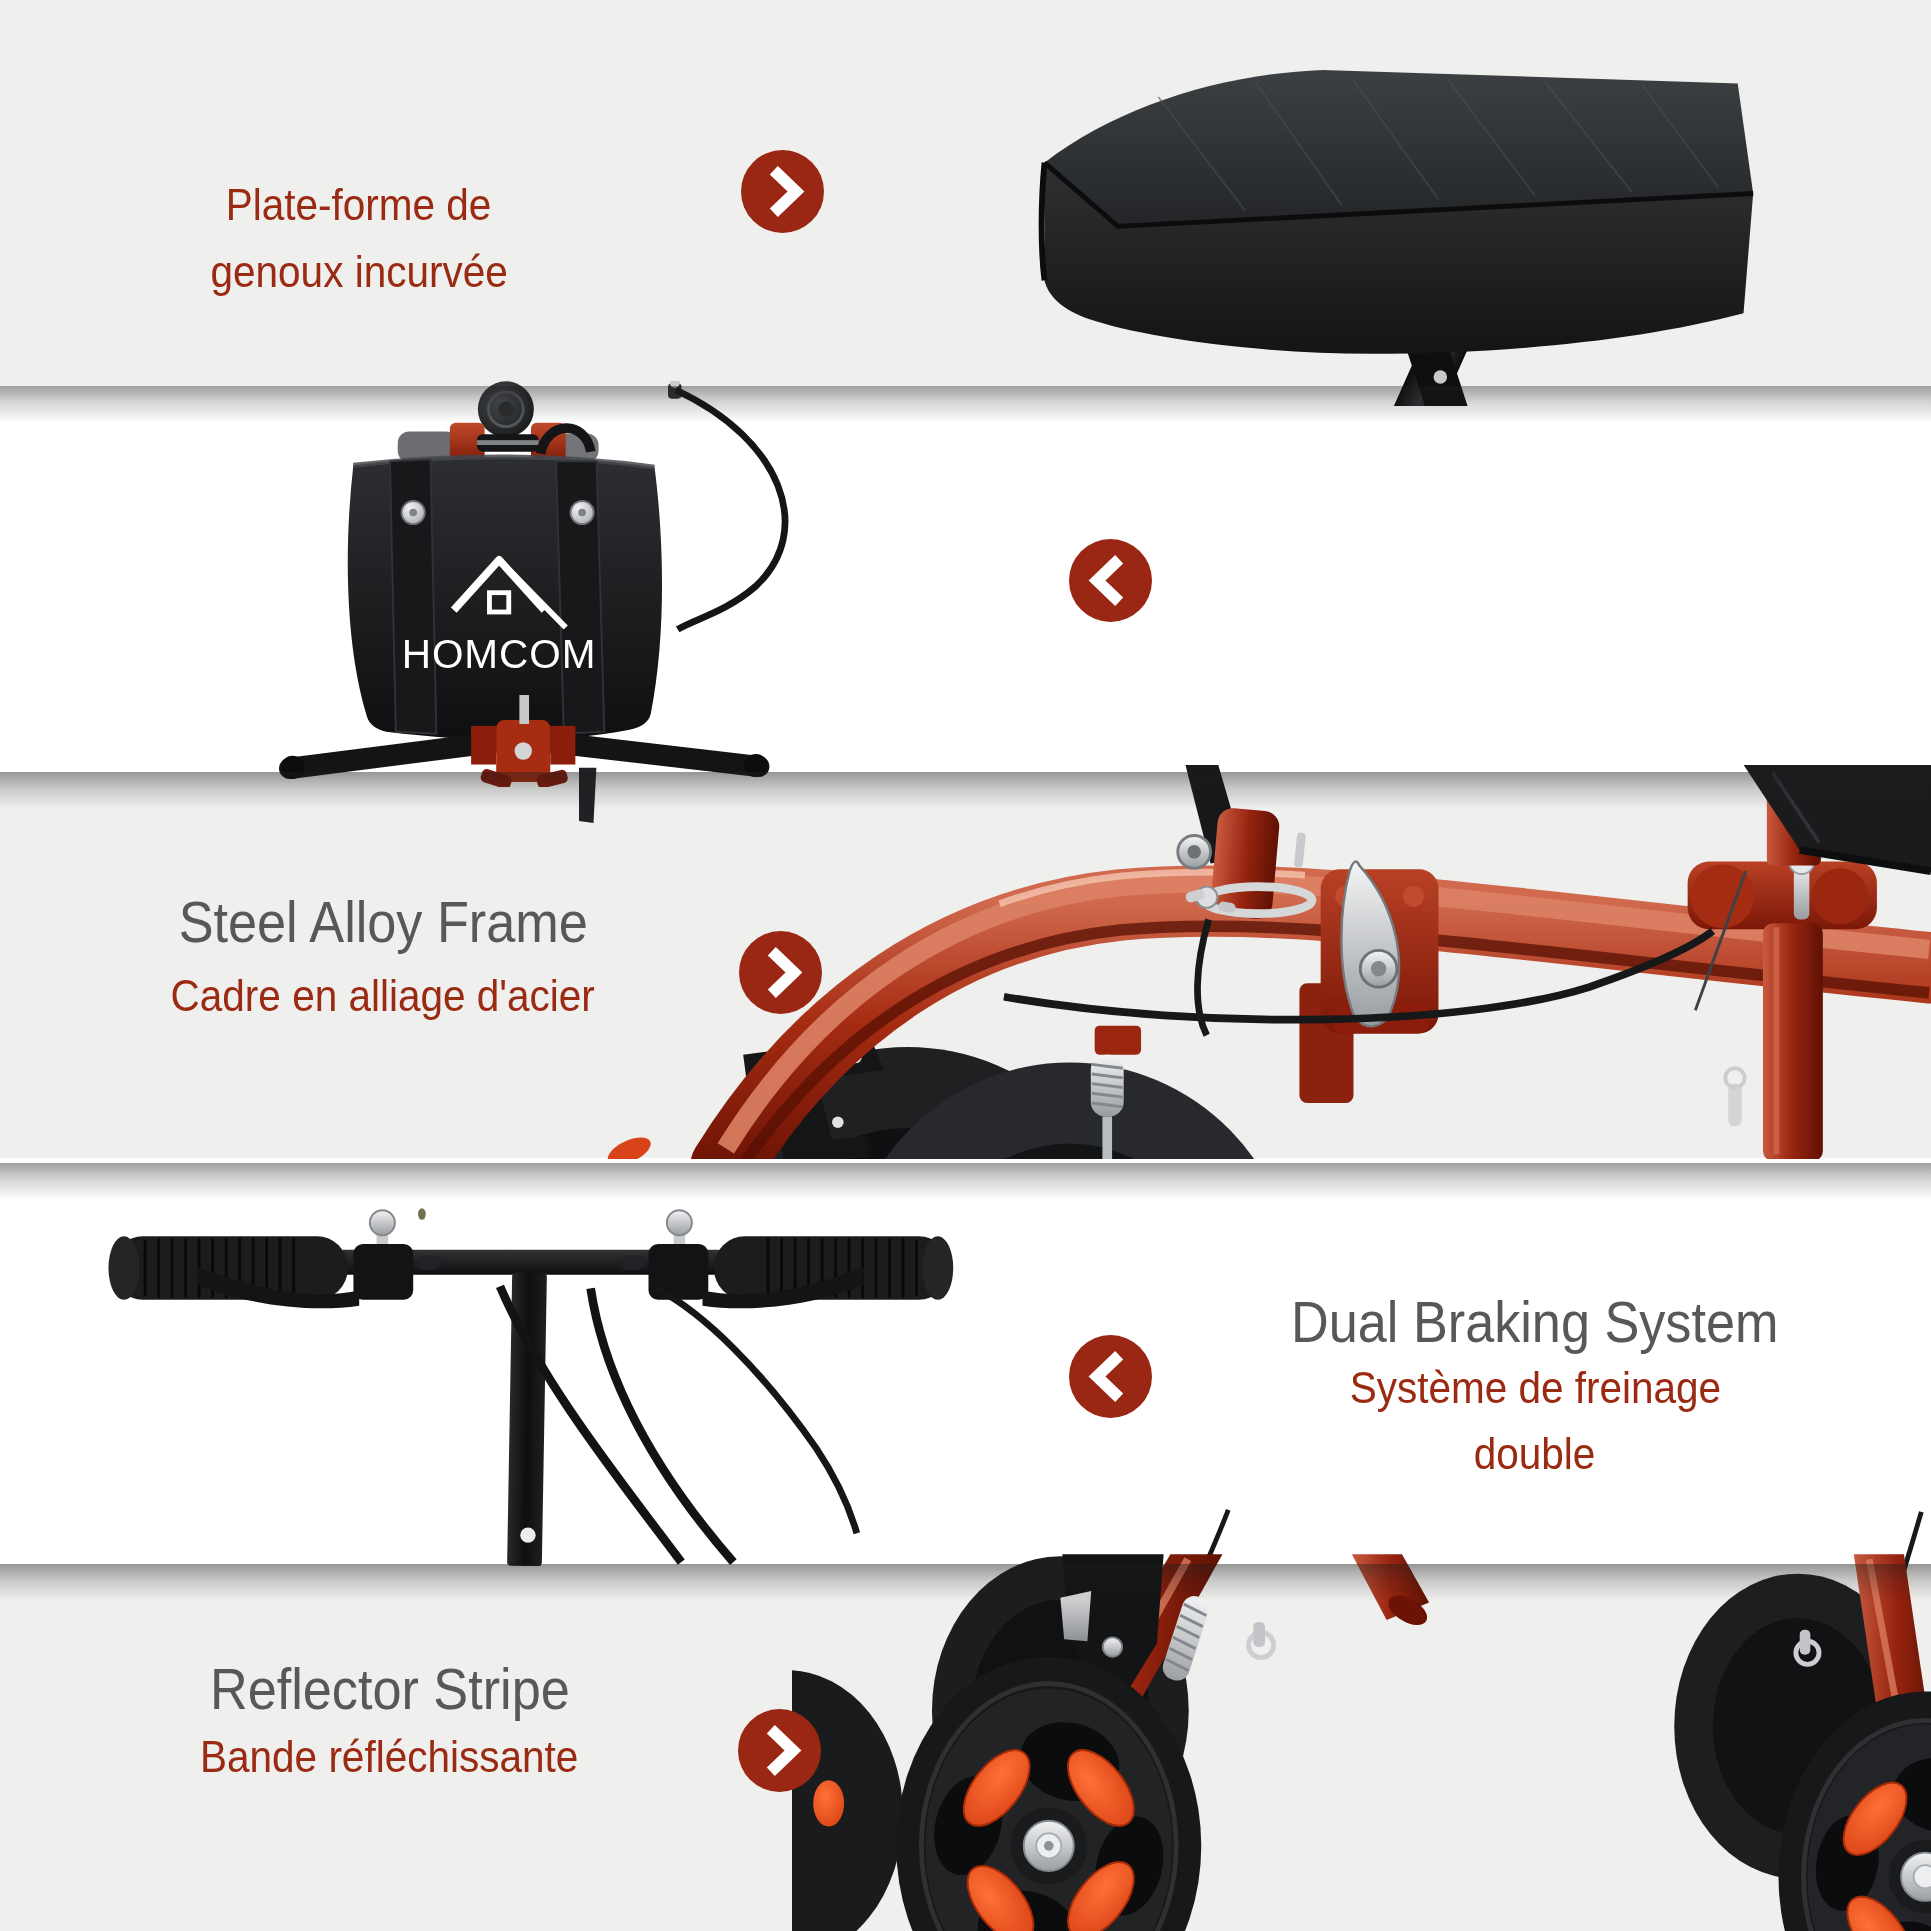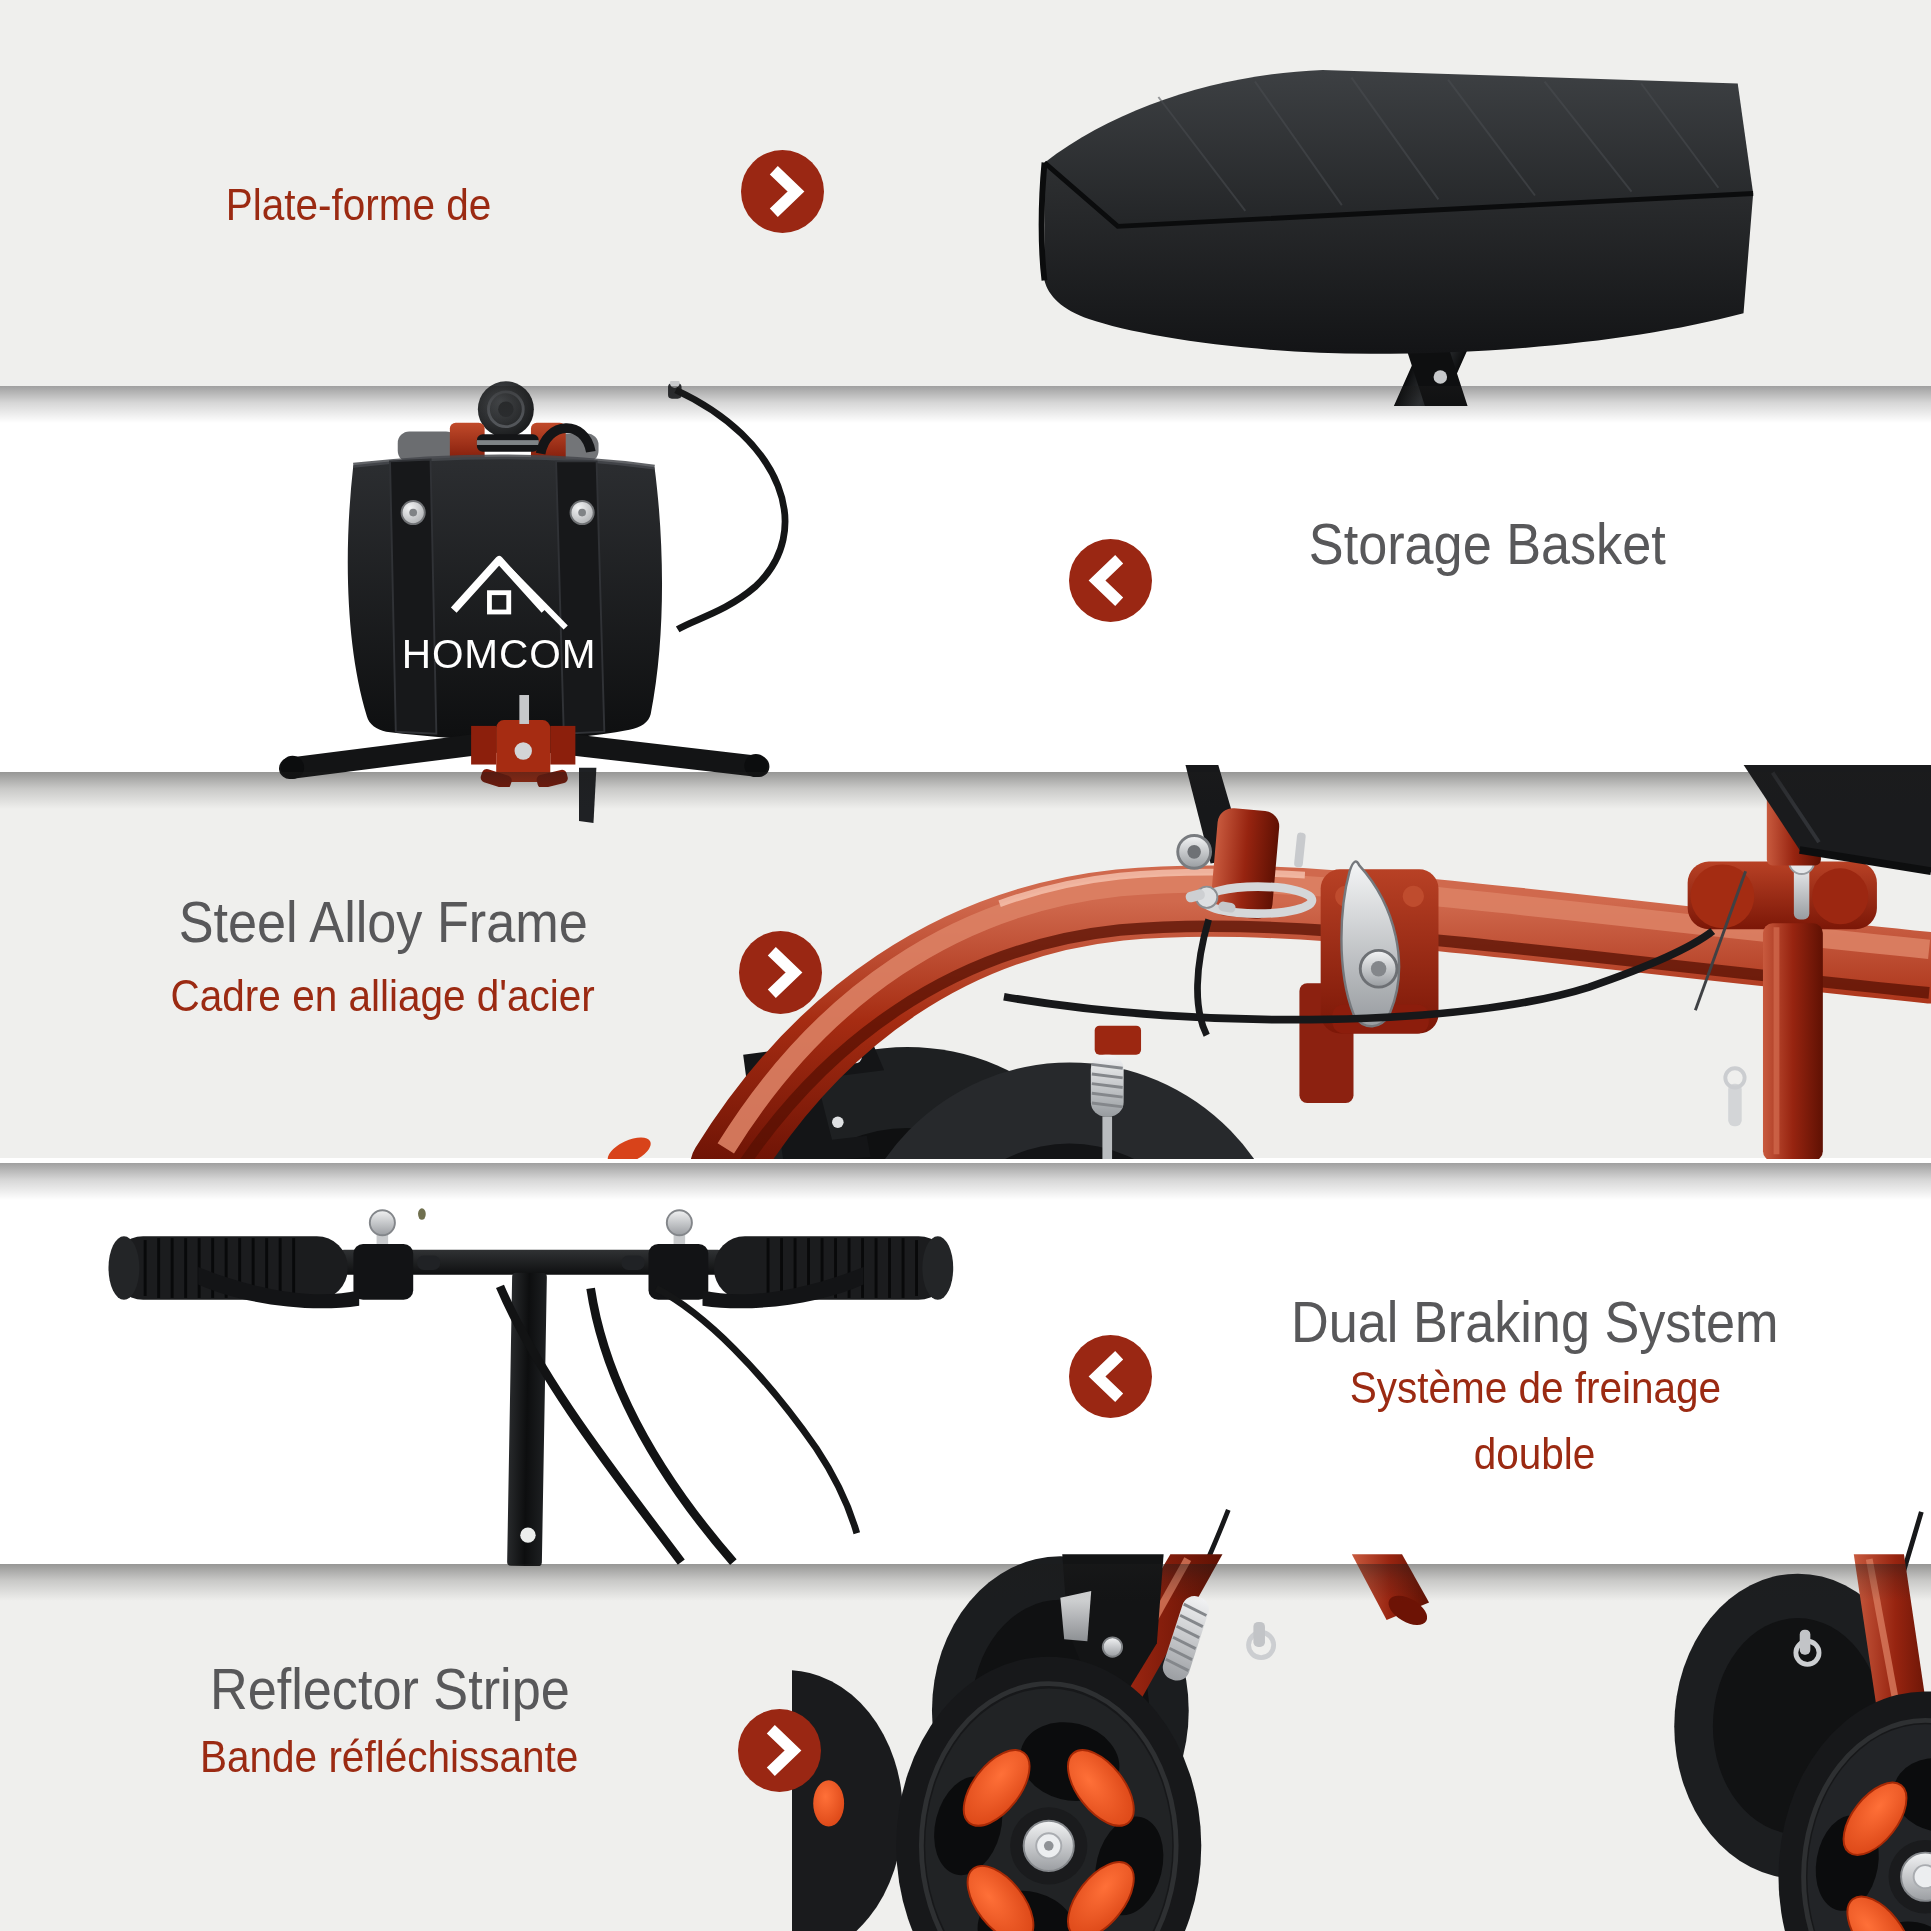--- a/index.html
+++ b/index.html
@@ -417,28 +417,28 @@
       </g>
     </g>
   </svg>
 
   <div class="shadow-strip" style="top:386px"></div>
   <div class="shadow-strip" style="top:772px"></div>
   <div class="shadow-strip" style="top:1163px"></div>
   <div class="shadow-strip" style="top:1564px"></div>
 
   <div class="line fr" style="left:21px;top:182px;width:676px"><span class="cond">Plate-forme de</span></div>
+  <div class="line fr" style="left:21px;top:249px;width:676px"><span class="cond">genoux incurvée</span></div>
   <div class="badge" style="left:741px;top:150px">
     <svg width="83" height="83" viewBox="0 0 86 86">
         <circle cx="43" cy="43" r="43" fill="currentColor"></circle>
         <polyline points="34,21 57,43 34,65" fill="none" stroke="#ffffff" stroke-width="12"></polyline>
       </svg>
   </div>
 
-  <div class="line en" style="left:1101px;top:514px;width:772px"><span class="cond">Storage Basket</span></div>
   <div class="badge" style="left:1069px;top:539px">
     <svg width="83" height="83" viewBox="0 0 86 86">
         <circle cx="43" cy="43" r="43" fill="currentColor"></circle>
         <polyline points="52,21 29,43 52,65" fill="none" stroke="#ffffff" stroke-width="12"></polyline>
       </svg>
   </div>
 
   <div class="line en" style="left:26px;top:892px;width:714px"><span class="cond">Steel Alloy Frame</span></div>
   <div class="line fr" style="left:26px;top:973px;width:714px"><span class="cond">Cadre en alliage d'acier</span></div>
   <div class="badge" style="left:739px;top:931px">

